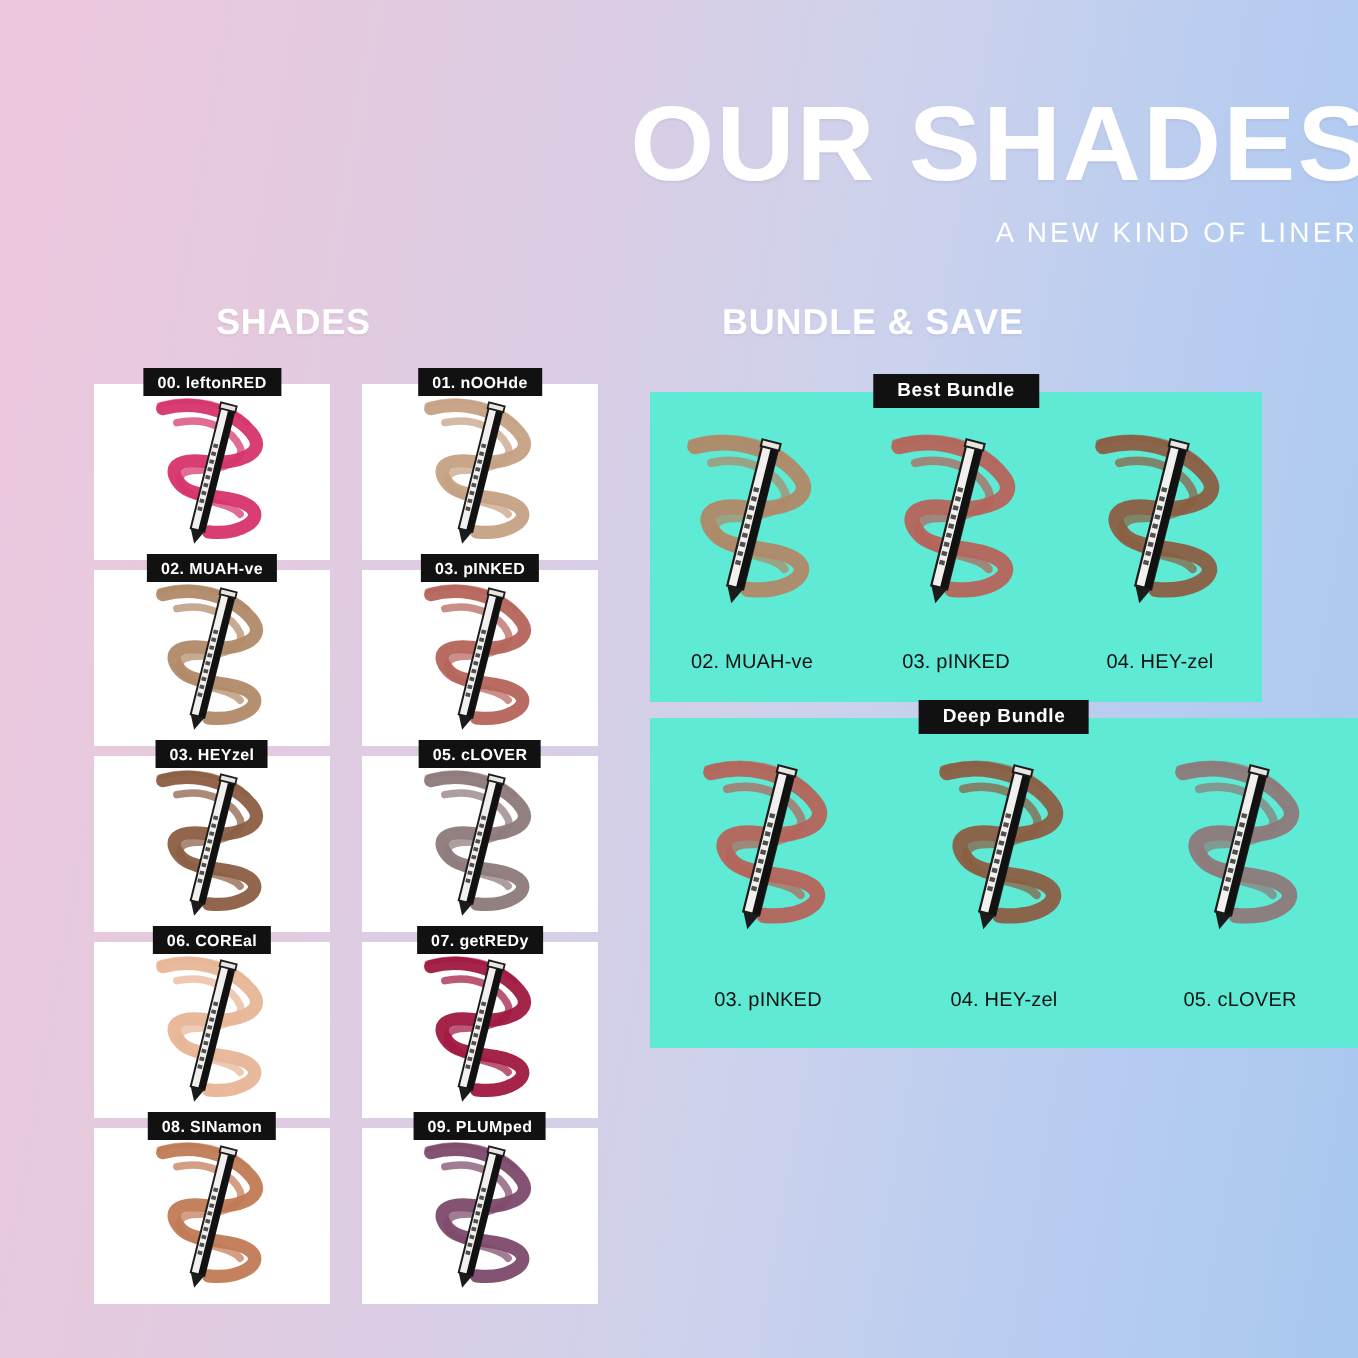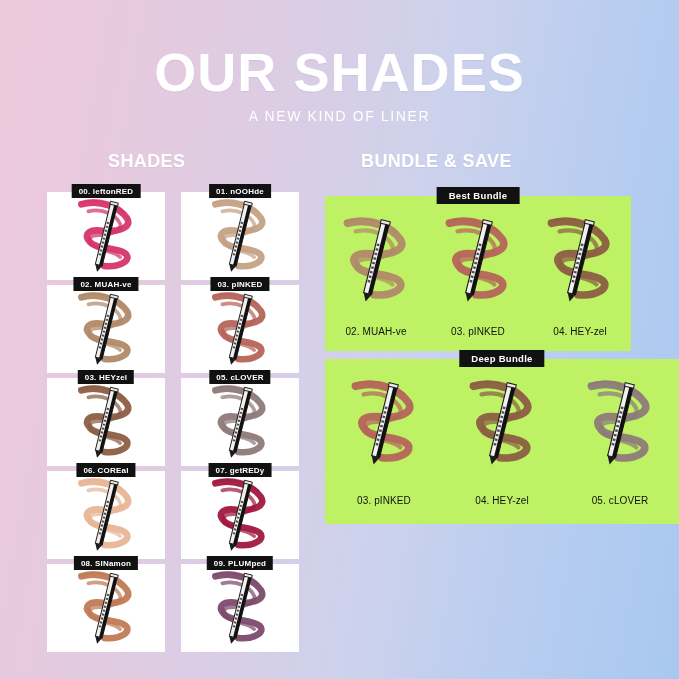--- a/index.html
+++ b/index.html
@@ -5,21 +5,21 @@
   html,body{margin:0;padding:0;}
   body{
     width:679px;height:679px;overflow:hidden;
     font-family:"Liberation Sans","DejaVu Sans",sans-serif;
     background:linear-gradient(100deg,#eec8dd 0%,#e6cade 18%,#dbcde4 38%,#cdd2ec 58%,#b9cdf0 78%,#a8c8f0 100%);
     position:relative;
   }
   #stage{position:absolute;inset:0;}
 
   
-  .hdr{position:absolute;left:0;right:0;top:46px;text-align:center;}
+  .hdr{position:absolute;left:0;right:0;top:46px;text-align:right;}
   .hdr h1{
     margin:0;font-size:53px;line-height:53px;font-weight:700;color:#ffffff;
     letter-spacing:1px;transform:scaleX(1.02);
     text-shadow:0 1px 1px rgba(120,110,150,.12);
   }
   .hdr h2{
     margin:6px 0 0 0;font-size:14px;line-height:22px;font-weight:400;color:#ffffff;
     letter-spacing:1.6px;
   }
 
@@ -40,21 +40,21 @@
   .tile{position:relative;background:#ffffff;}
   .badge{
     position:absolute;top:-8px;left:50%;transform:translateX(-50%);
     background:#111111;color:#ffffff;font-size:8px;font-weight:700;
     padding:2.5px 7px;white-space:nowrap;letter-spacing:.2px;z-index:4;
   }
   .tile .art{position:absolute;inset:0;}
 
   
   .bundle-box{
-    position:absolute;background:#bef264;
+    position:absolute;background:#5eead4;
   }
   #bundle-best{left:325px;top:196px;width:306px;height:155px;}
   #bundle-deep{left:325px;top:359px;width:354px;height:165px;}
   .bundle-badge{
     position:absolute;top:-9px;left:50%;transform:translateX(-50%);
     background:#111111;color:#ffffff;font-size:9.5px;font-weight:700;
     padding:3px 12px;white-space:nowrap;letter-spacing:.3px;z-index:5;
   }
   .bundle-row{
     position:absolute;left:0;right:0;top:10px;bottom:0;

